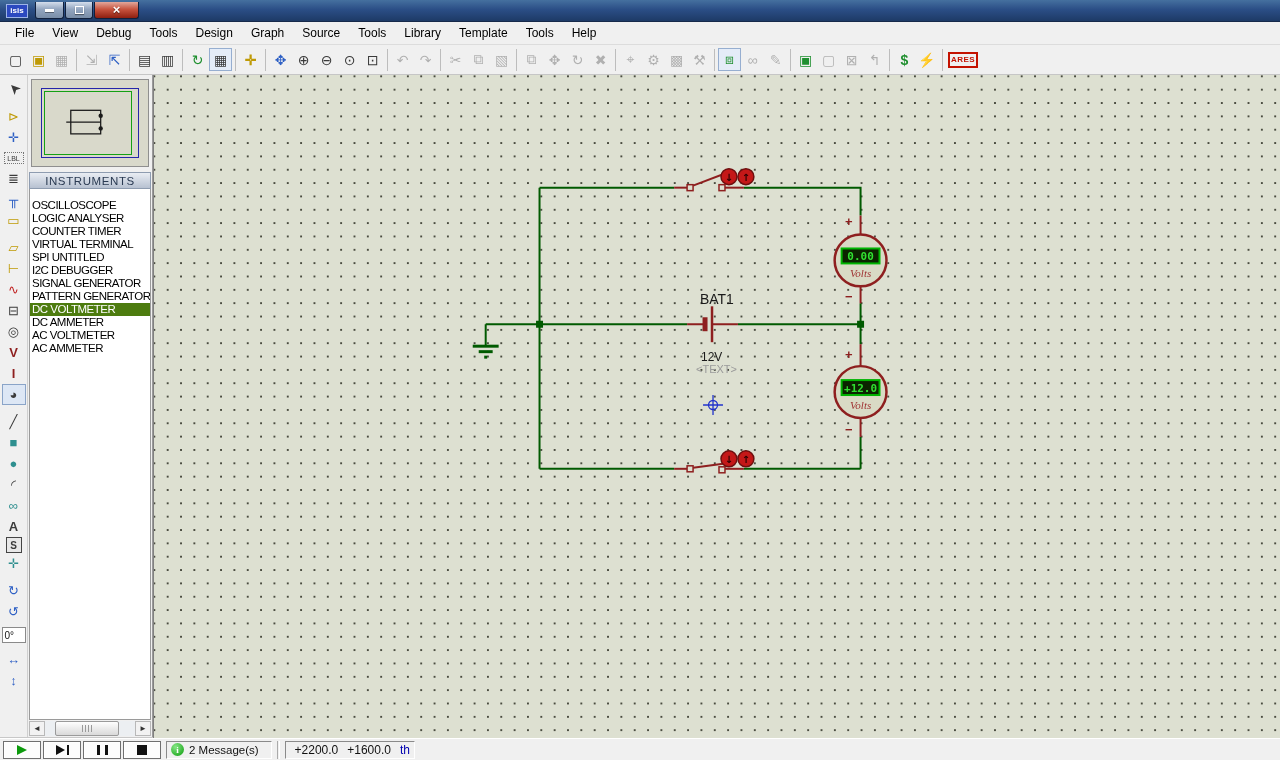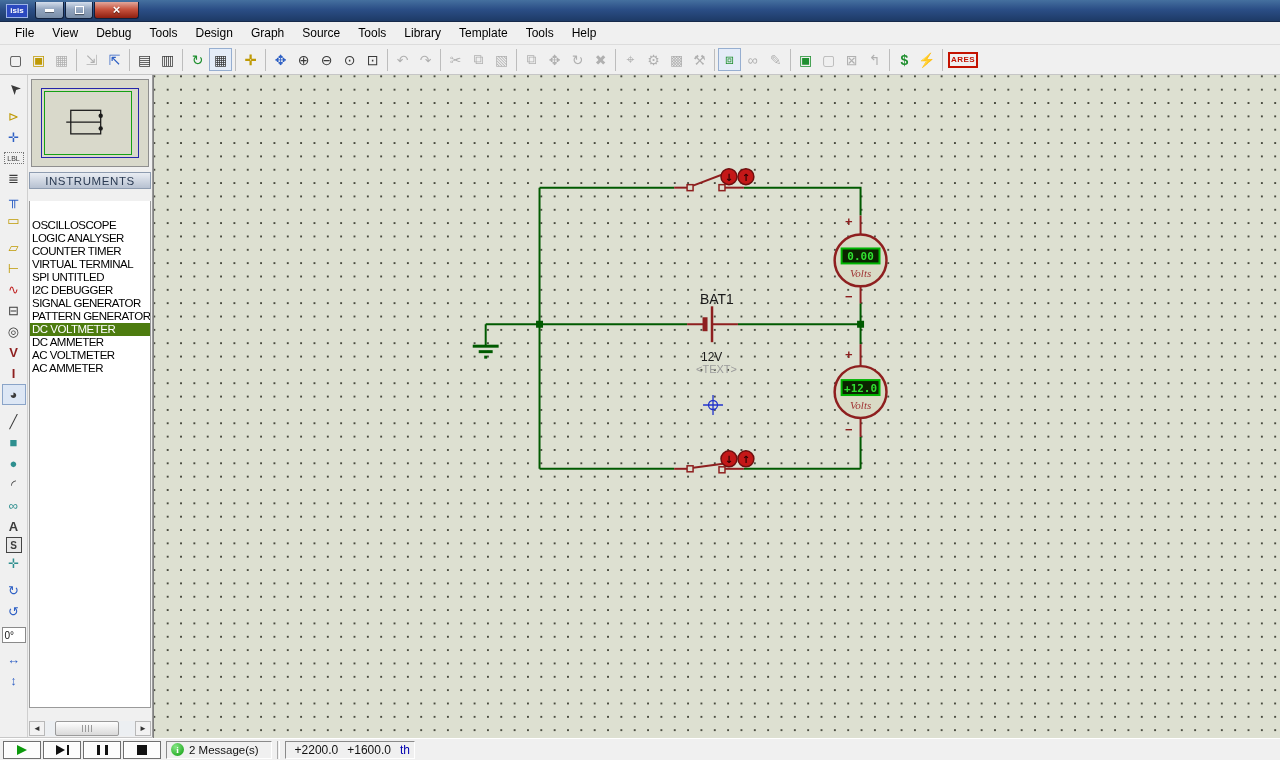--- a/index.html
+++ b/index.html
@@ -44,21 +44,21 @@
   .mbtn.boxed{border:1px solid #444;width:16px;height:16px;font-size:10px;font-weight:bold;background:#e8e8e8}
   .mbtn.angle{width:24px;height:16px;background:#fff;border:1px solid #8a8a8a;font-size:10px;justify-content:flex-start;padding-left:2px;margin-top:5px}
   .rotCur{transform:rotate(-135deg);font-size:14px}
 
   
   .selector{width:125px;background:#f0f0f0;border-right:1px solid #9a9a9a;display:flex;flex-direction:column}
   .preview{margin:4px 3px 5px 3px;height:88px;background:#d9d9cb;border:1px solid #8f8f8f;position:relative;flex:none}
   .preview-blue{position:absolute;left:9px;right:9px;top:8px;bottom:8px;border:1px solid #2626aa}
   .preview-green{position:absolute;left:12px;right:16px;top:11px;bottom:11px;border:1px solid #14a014;display:flex;align-items:center;justify-content:center}
   .inst-header{height:17px;margin:0 1px;background:linear-gradient(#e9edf3,#b7c1d1);border:1px solid #8e9cb0;display:flex;align-items:center;justify-content:center;font-size:11.5px;color:#2a3a52;letter-spacing:.6px;flex:none}
-  .inst-list{flex:1;background:#fff;border:1px solid #9a9a9a;border-top:none;margin:12px 1px;overflow:hidden;padding-top:18px}
+  .inst-list{flex:1;background:#fff;border:1px solid #9a9a9a;border-top:none;margin:0 1px;overflow:hidden;padding-top:10px}
   .inst-item{font-size:11.5px;letter-spacing:-.5px;line-height:13px;padding-left:2px;color:#000;white-space:nowrap}
   .inst-item.selected{background:#4d7c0f;color:#fff}
   .hscroll{height:17px;margin:0 1px 1px 1px;display:flex;align-items:center;background:#f0f0f0;flex:none}
   .hs-arrow{width:16px;height:15px;font-size:8px;display:flex;align-items:center;justify-content:center;color:#333;border:1px solid #b8b8b8;background:#f2f2f2;flex:none}
   .hs-track{flex:1;height:15px;position:relative;background:#eceff2}
   .hs-thumb{position:absolute;left:10px;width:64px;top:0;height:15px;background:linear-gradient(#fefefe,#d9d9d9);border:1px solid #9a9a9a;border-radius:2px;display:flex;align-items:center;justify-content:center}
   .hs-grip{width:10px;height:7px;background:repeating-linear-gradient(90deg,#9a9a9a 0 1px,transparent 1px 3px)}
 
   
   .canvas{flex:1;position:relative;background-color:#dde0d1;background-image:radial-gradient(circle,#4a4c40 .8px,transparent 1.2px);background-size:13.35px 13.35px;background-position:7px 8px;border-left:1px solid #808080;overflow:hidden}

